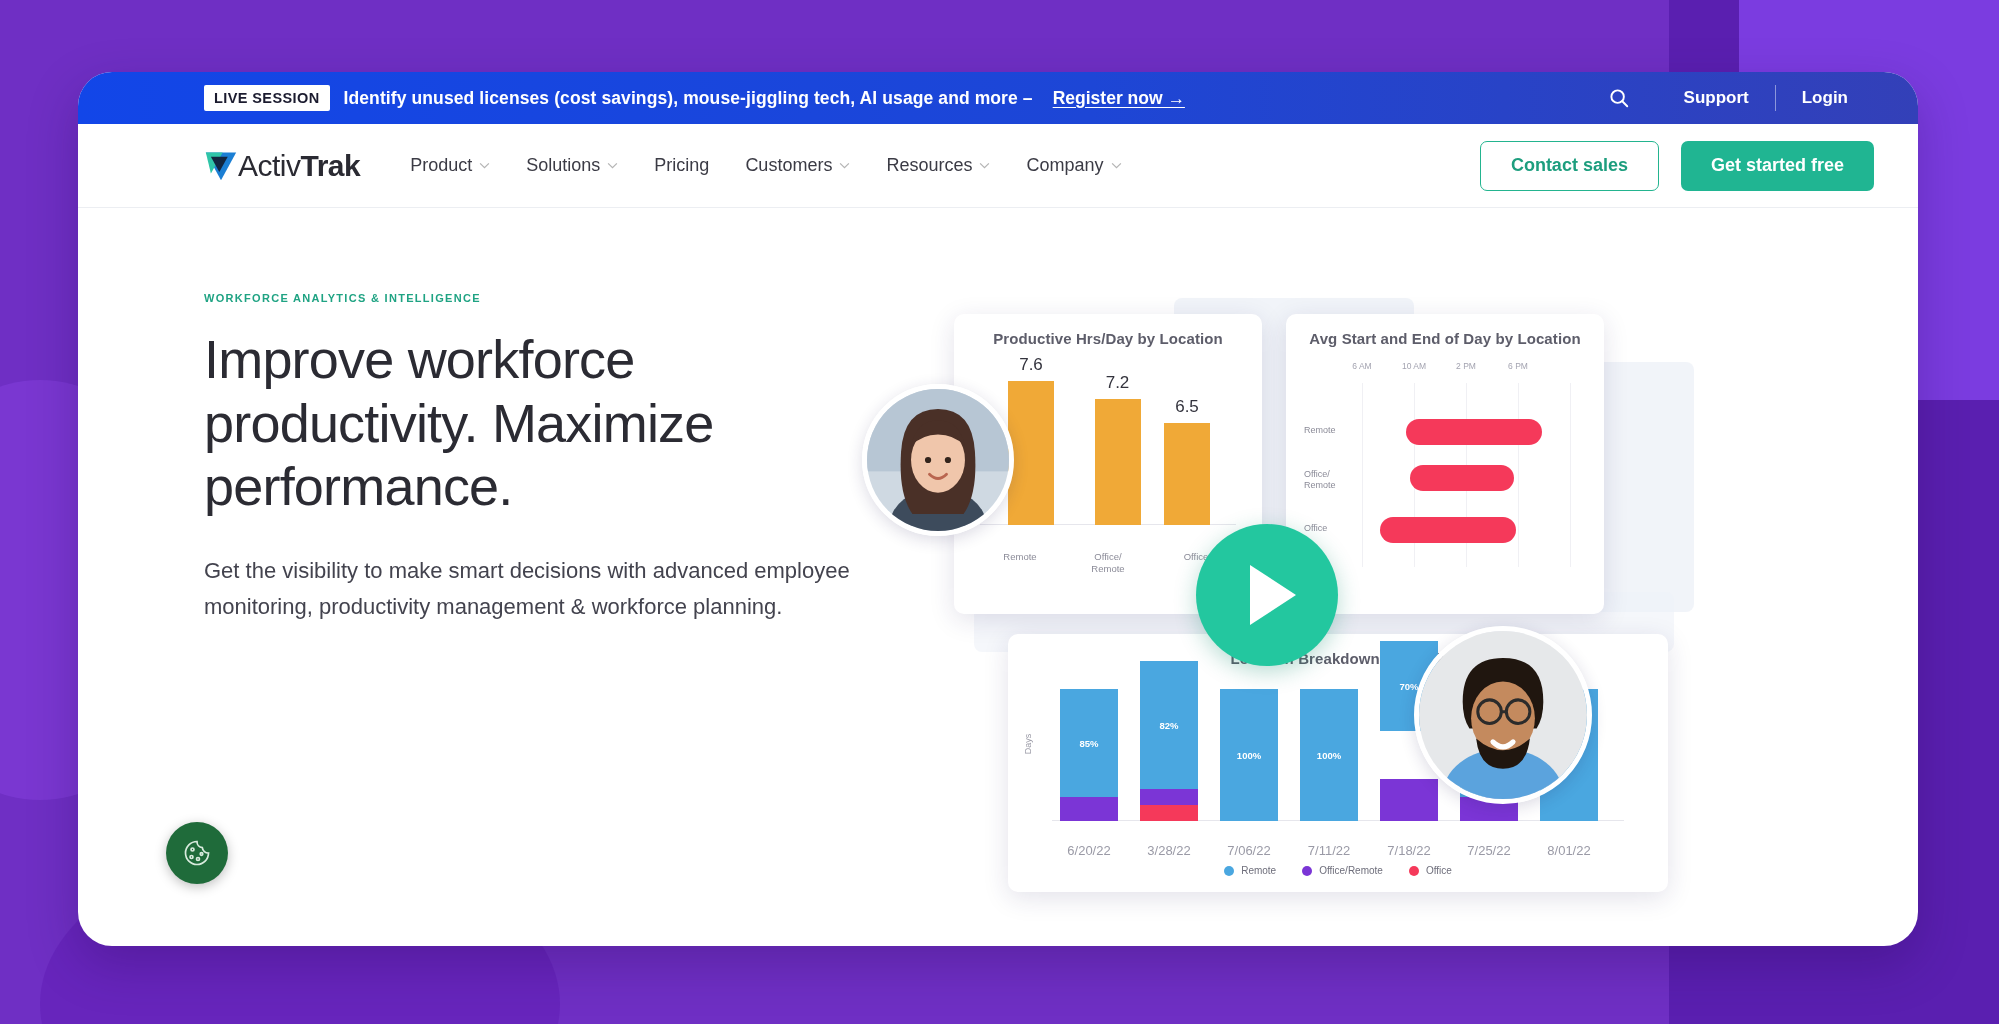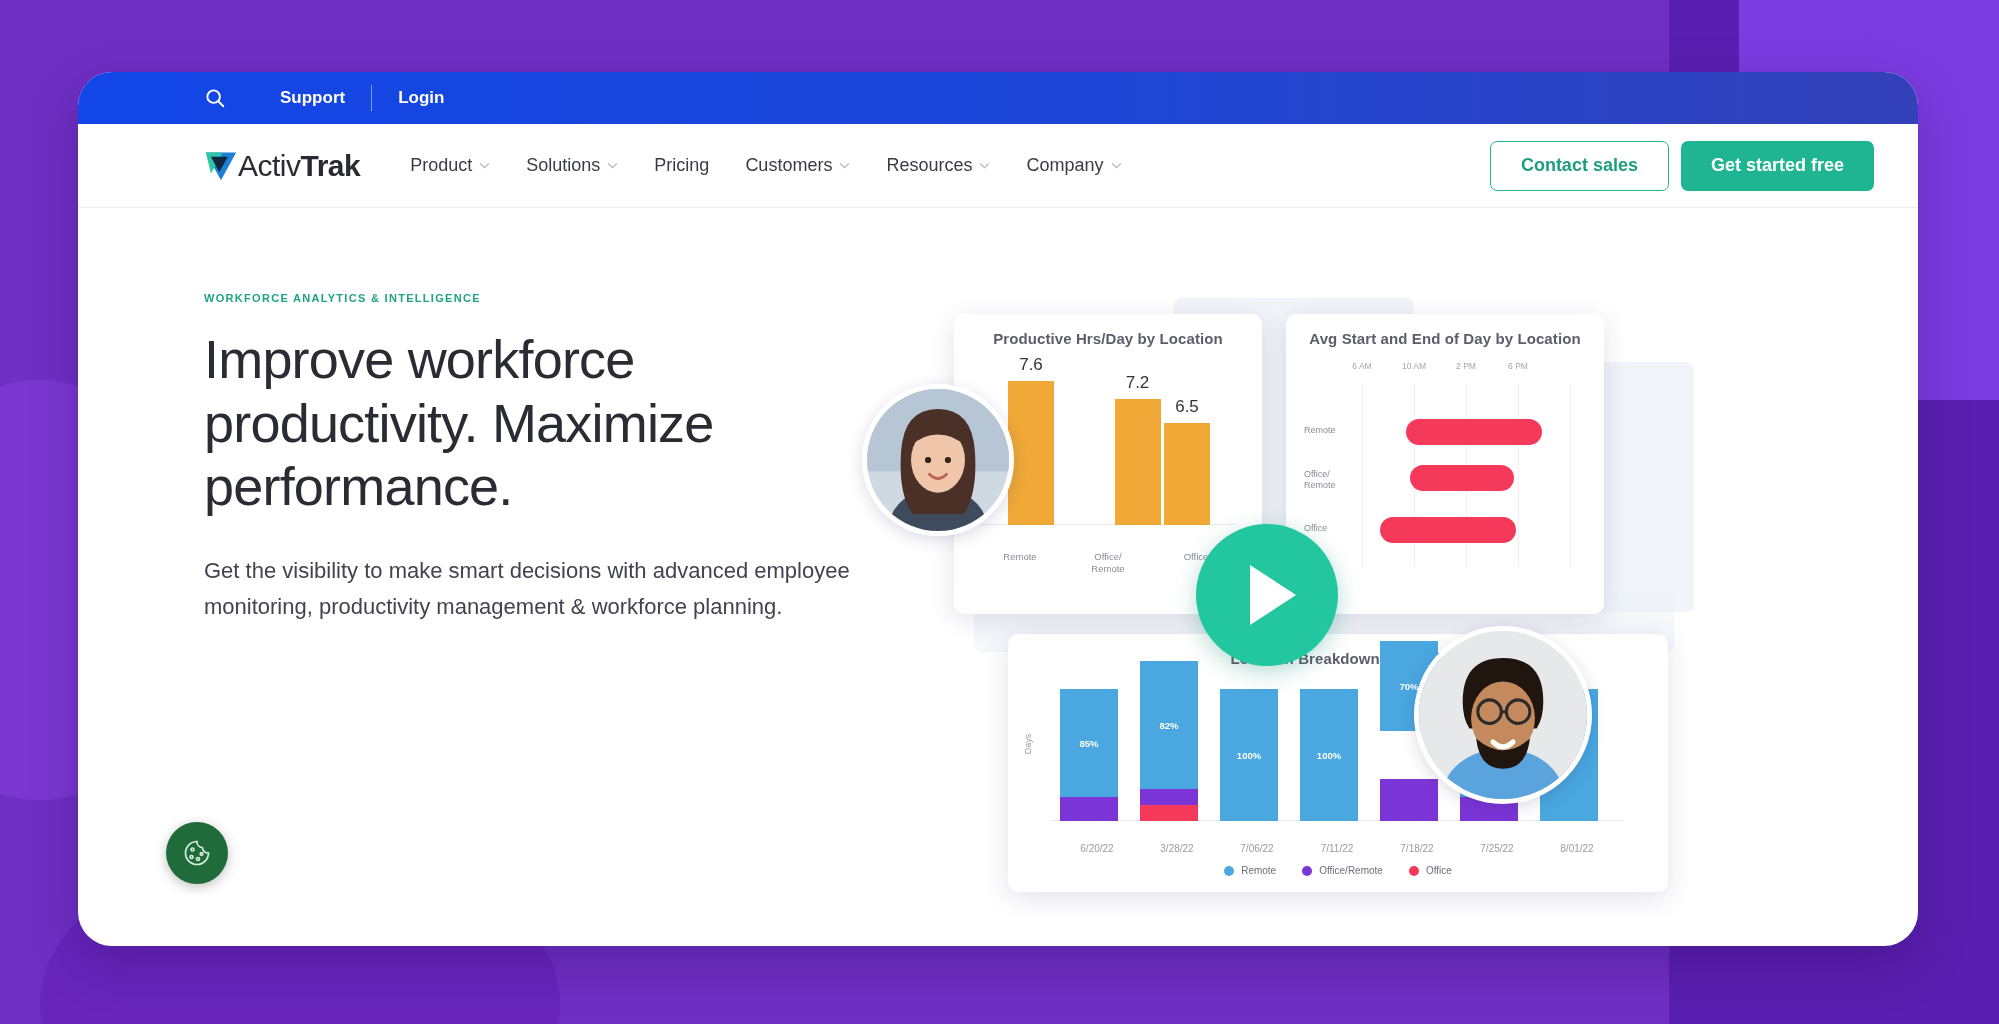--- a/index.html
+++ b/index.html
@@ -90,21 +90,21 @@
   .logo-text span.light { font-weight: 400; }
 
   .nav-items { display: flex; align-items: center; gap: 0; }
   .nav-item {
     display: flex; align-items: center; gap: 7px;
     font-size: 18px; color: #3b3b45; cursor: pointer;
     padding: 10px 18px; white-space: nowrap;
   }
   .chev { width: 11px; height: 7px; display: block; opacity: .55; }
 
-  .nav-actions { margin-left: auto; display: flex; align-items: flex-end; gap: 12px; }
+  .nav-actions { margin-left: auto; display: flex; align-items: flex-end; gap: 22px; }
   .btn {
     font-size: 18px; font-weight: 600; border-radius: 7px; cursor: pointer;
     display: flex; align-items: center; justify-content: center; white-space: nowrap;
   }
   .btn-outline {
     height: 50px; padding: 0 30px;
     border: 1.6px solid #23b48f; color: #1d9e7e; background: #ffffff;
   }
   .btn-solid {
     height: 50px; padding: 0 30px;
@@ -177,21 +177,21 @@
     transform: rotate(-90deg); transform-origin: center;
   }
   .wcol { position: absolute; bottom: 22px; width: 58px; display: flex; flex-direction: column; }
   .wseg { width: 58px; display: flex; align-items: center; justify-content: center;
           font-size: 9.5px; color: #ffffff; font-weight: 600; }
   .wseg.remote { background: #4aa7e0; }
   .wseg.offrem { background: #7b35d6; }
   .wseg.office { background: #f5395a; }
   .waxis { position: absolute; left: 0; right: 0; bottom: 22px; height: 1px; background: #e6e6ec; }
   .wticks { position: relative; height: 18px; margin: 0 44px; }
-  .wtick { position: absolute; font-size: 10px; color: #9a9aa6; transform: translateX(-50%); margin-left: 8px; }
+  .wtick { position: absolute; font-size: 13px; color: #9a9aa6; transform: translateX(-50%); }
   .wlegend { display: flex; justify-content: center; gap: 26px; margin-top: 4px; }
   .wleg { display: flex; align-items: center; gap: 7px; font-size: 10px; color: #6e6e7b; }
   .wleg i { width: 10px; height: 10px; border-radius: 50%; display: block; }
 
   
   .avatar {
     position: absolute; border-radius: 50%; overflow: hidden;
     border: 5px solid #ffffff; box-shadow: 0 4px 16px rgba(40,30,90,.16);
   }
   .avatar-woman { left: -72px; top: 92px; width: 152px; height: 152px; }
@@ -233,20 +233,25 @@
 <div class="bg-root">
   <div class="bg-deep-right"></div>
   <div class="bg-violet-top-right"></div>
   <div class="bg-blob-left"></div>
   <div class="bg-blob-bottom"></div>
 </div>
 
 <div class="page-card">
 
   <div class="banner">
+    <div class="banner-left">
+      <span class="live-badge">LIVE SESSION</span>
+      <span class="banner-text">Identify unused licenses (cost savings), mouse-jiggling tech, AI usage and more –</span>
+      <span class="banner-cta">Register now →</span>
+    </div>
     <div class="banner-right">
       <span>
         <svg class="search-ico" viewBox="0 0 24 24" fill="none" stroke="#ffffff" stroke-width="2.1" stroke-linecap="round">
           <circle cx="10.5" cy="10.5" r="6.8"></circle>
           <line x1="15.6" y1="15.6" x2="21" y2="21"></line>
         </svg>
       </span>
       <span class="banner-link">Support</span>
       <span class="banner-divider"></span>
       <span class="banner-link">Login</span>
@@ -332,21 +337,21 @@
       <div class="ghost" style="left:40px; top:300px; width:700px; height:60px; opacity:.6;"></div>
 
       <div class="card card-hrs">
         <div class="card-title">Productive Hrs/Day by Location</div>
         <div class="vbars">
           <div class="vaxis"></div>
           <div class="vbar-col" style="left:28px;">
             <span class="vbar-val">7.6</span>
             <span class="vbar" style="height:144px;"></span>
           </div>
-          <div class="vbar-col" style="left:124px;padding-left:21px;">
+          <div class="vbar-col" style="left:104px;padding-left:21px;">
             <span class="vbar-val">7.2</span>
             <span class="vbar" style="height:126px;"></span>
           </div>
           <div class="vbar-col" style="left:184px;">
             <span class="vbar-val">6.5</span>
             <span class="vbar" style="height:102px;"></span>
           </div>
         </div>
         <div class="vlabels">
           <span class="vlabel">Remote</span>

